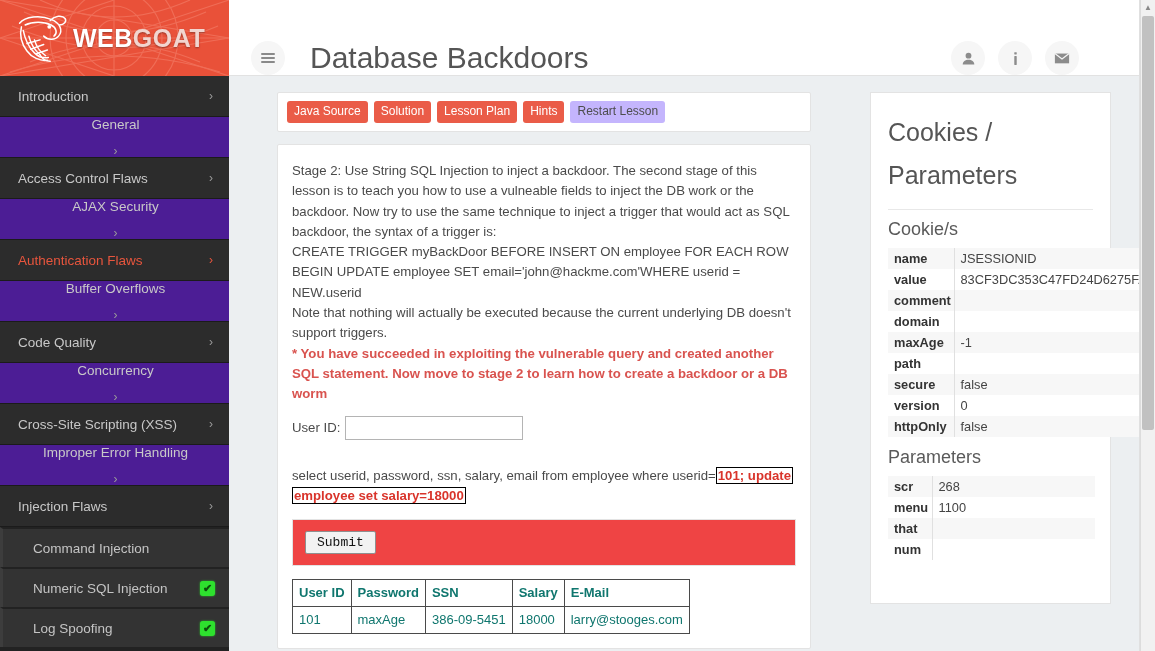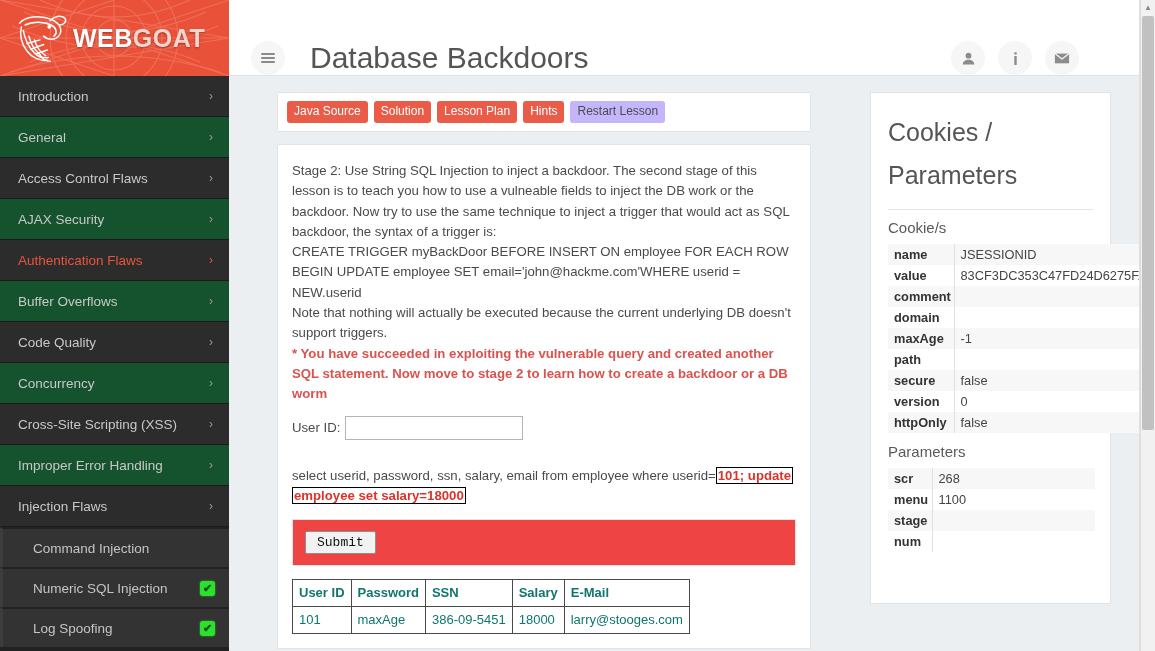--- a/index.html
+++ b/index.html
@@ -46,21 +46,21 @@
     display: flex; align-items: center; justify-content: space-between;
     height: 41px;
     padding: 0 16px 0 18px;
     color: #c8c8c8;
     font-size: 13.5px;
     background: #2c2c2c;
     border-bottom: 1px solid #1b1b1b;
     cursor: pointer;
     white-space: nowrap;
   }
-  .nav-item.alt { background: #14532d; }
+  .nav-item.alt { background: #4c1d95; flex-direction: column; }
   .nav-item.active { color: #e8553d; }
   .nav-item.active .chev { color: #e8553d; }
   .chev { font-size: 12px; color: #9a9a9a; line-height: 1; }
 
   .nav-sub {
     display: flex; align-items: center; justify-content: space-between;
     height: 40px;
     padding: 0 14px 0 30px;
     color: #c4c4c4; font-size: 13.5px;
     background: #333333;
@@ -250,21 +250,21 @@
     margin: 0 17px 0 17px;
     font-size: 25px; font-weight: 400; color: #555;
     line-height: 43px;
   }
   .panel-divider {
     margin: 12px 17px 0 17px;
     border-top: 1px solid #e8e8e8;
   }
   .sub-head {
     margin: 9px 17px 8px 17px;
-    font-size: 15px; color: #5a5a5a; font-weight: 400;
+    font-size: 18px; color: #5a5a5a; font-weight: 400;
   }
   .kv-table {
     border-collapse: collapse;
     margin-left: 17px;
     width: 320px;
     table-layout: fixed;
   }
   .kv-table td {
     font-size: 12.8px;
     padding: 3px 6px;
@@ -546,21 +546,21 @@
             <tbody id="param-body">
               <tr class="odd">
                 <td class="k">scr</td>
                 <td class="v">268</td>
               </tr>
               <tr class="even">
                 <td class="k">menu</td>
                 <td class="v">1100</td>
               </tr>
               <tr class="odd">
-                <td class="k">stage</td>
+                <td class="k">that</td>
                 <td class="v"></td>
               </tr>
               <tr class="even">
                 <td class="k">num</td>
                 <td class="v"></td>
               </tr>
             </tbody>
           </table>
       </div>
     </div>

